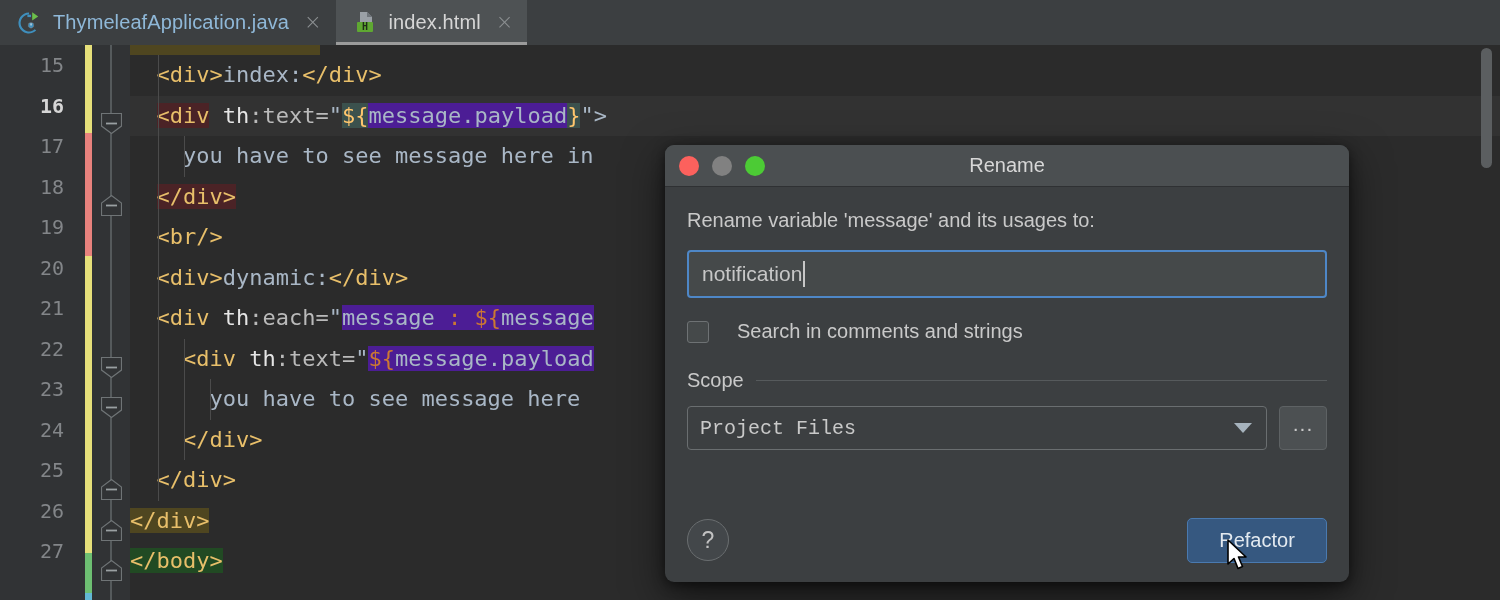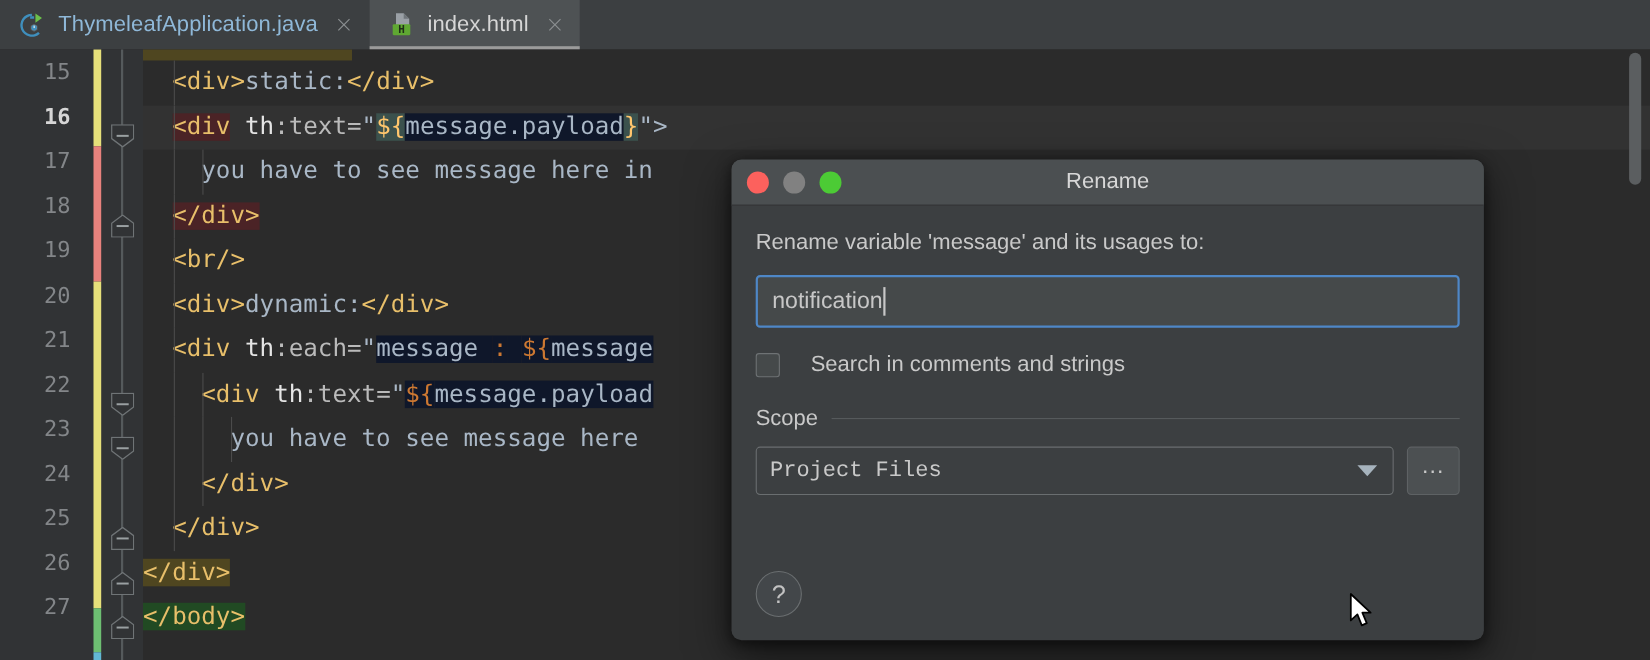--- a/index.html
+++ b/index.html
@@ -80,21 +80,21 @@
   }
   .t-tag   { color:#e8bf6a; }
   .t-attr  { color:#bababa; }
   .t-ns    { color:#e5e5e5; }
   .t-txt   { color:#a9b7c6; }
   .t-str   { color:#a9b7c6; }
   .t-elyel { color:#ffc66d; }
   .t-elor  { color:#cc7832; }
   .t-colon { color:#cc7832; }
   .hl-brace  { background:#3b514d; }
-  .hl-search { background:#0f172a;text-align:right; }
+  .hl-search { background:#4c1d95;text-align:right; }
   .hl-tagmatch { background:#4b2326; }
   .hl-olive  { background:#4f4620; }
   .hl-green  { background:#214a23; }
 
   
   .scrollthumb {
     position:absolute; right:8px; top:3px; width:11px; height:120px;
     background:#5b5e60; border-radius:6px;
   }
 
@@ -275,21 +275,21 @@
                 <rect x="5" y="9.6" width="11" height="1.8" fill="#9aa0a2"></rect>
               </svg></div>
           </div>
       </div>
     </div>
 
     <div class="codepane">
 
       <div style="position:absolute;left:0;top:-3px;width:190px;height:13px;background:#4f4620;"></div>
       <div id="codelines" style="position:absolute;left:0;top:10px;width:1370px;">
-          <div class="codeline"><div class="indentguide" style="left: 28px;"></div><span class="t-txt">  </span><span class="t-tag">&lt;div&gt;</span><span class="t-txt">static:</span><span class="t-tag">&lt;/div&gt;</span></div>
+          <div class="codeline"><div class="indentguide" style="left: 28px;"></div><span class="t-txt">  </span><span class="t-tag">&lt;div&gt;</span><span class="t-txt">index:</span><span class="t-tag">&lt;/div&gt;</span></div>
           <div class="codeline cur"><div class="indentguide" style="left: 28px;"></div><span class="t-txt">  </span><span class="t-tag hl-tagmatch">&lt;div</span><span class="t-txt"> </span><span class="t-ns">th</span><span class="t-attr">:text=</span><span class="t-str">"</span><span class="t-elyel hl-brace">${</span><span class="t-txt hl-search">message.payload</span><span class="t-elyel hl-brace">}</span><span class="t-str">"&gt;</span></div>
           <div class="codeline"><div class="indentguide" style="left: 28px;"></div><div class="indentguide" style="left: 54px;"></div><span class="t-txt">    you have to see message here in</span></div>
           <div class="codeline"><div class="indentguide" style="left: 28px;"></div><span class="t-txt">  </span><span class="t-tag hl-tagmatch">&lt;/div&gt;</span></div>
           <div class="codeline"><div class="indentguide" style="left: 28px;"></div><span class="t-txt">  </span><span class="t-tag">&lt;br/&gt;</span></div>
           <div class="codeline"><div class="indentguide" style="left: 28px;"></div><span class="t-txt">  </span><span class="t-tag">&lt;div&gt;</span><span class="t-txt">dynamic:</span><span class="t-tag">&lt;/div&gt;</span></div>
           <div class="codeline"><div class="indentguide" style="left: 28px;"></div><span class="t-txt">  </span><span class="t-tag">&lt;div</span><span class="t-txt"> </span><span class="t-ns">th</span><span class="t-attr">:each=</span><span class="t-str">"</span><span class="t-txt hl-search">message </span><span class="t-colon hl-search">:</span><span class="t-txt hl-search"> </span><span class="t-elor hl-search">${</span><span class="t-txt hl-search">message</span></div>
           <div class="codeline"><div class="indentguide" style="left: 28px;"></div><div class="indentguide" style="left: 54px;"></div><span class="t-txt">    </span><span class="t-tag">&lt;div</span><span class="t-txt"> </span><span class="t-ns">th</span><span class="t-attr">:text=</span><span class="t-str">"</span><span class="t-elor hl-search">${</span><span class="t-txt hl-search">message.payload</span></div>
           <div class="codeline"><div class="indentguide" style="left: 28px;"></div><div class="indentguide" style="left: 54px;"></div><div class="indentguide" style="left: 80px;"></div><span class="t-txt">      you have to see message here</span></div>
           <div class="codeline"><div class="indentguide" style="left: 28px;"></div><div class="indentguide" style="left: 54px;"></div><span class="t-txt">    </span><span class="t-tag">&lt;/div&gt;</span></div>
           <div class="codeline"><div class="indentguide" style="left: 28px;"></div><span class="t-txt">  </span><span class="t-tag">&lt;/div&gt;</span></div>
@@ -337,20 +337,21 @@
           <span class="arrow"></span>
         </div>
         <div class="ellipsisbtn">...</div>
       </div>
 
     </div>
 
     <div class="btnrow">
       <div class="helpbtn">?</div>
       <div class="btnspacer"></div>
+      <div class="btn primary">Refactor</div>
     </div>
 
   </div>
 
   <div class="cursor-arrow">
     <svg width="26" height="34" viewBox="0 0 26 34">
       <path d="M2 1 L2 25 L8 19.5 L12 29.5 L16.5 27.5 L12.5 18 L20 18 Z" fill="#ffffff" stroke="#000000" stroke-width="1.6" stroke-linejoin="round"></path>
     </svg>
   </div>
 

